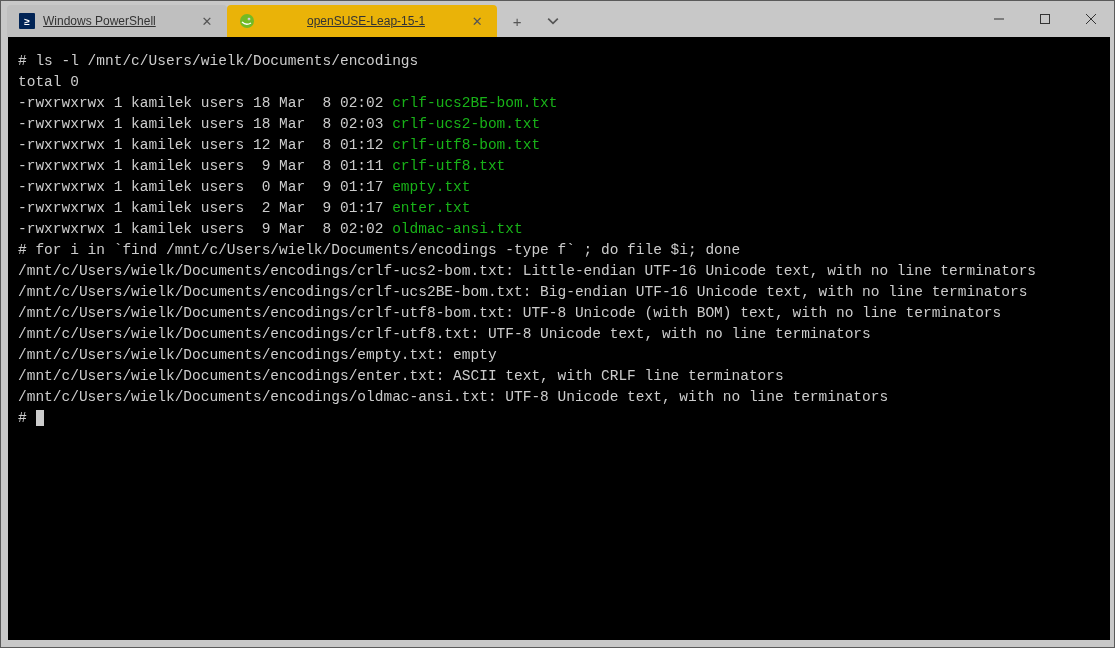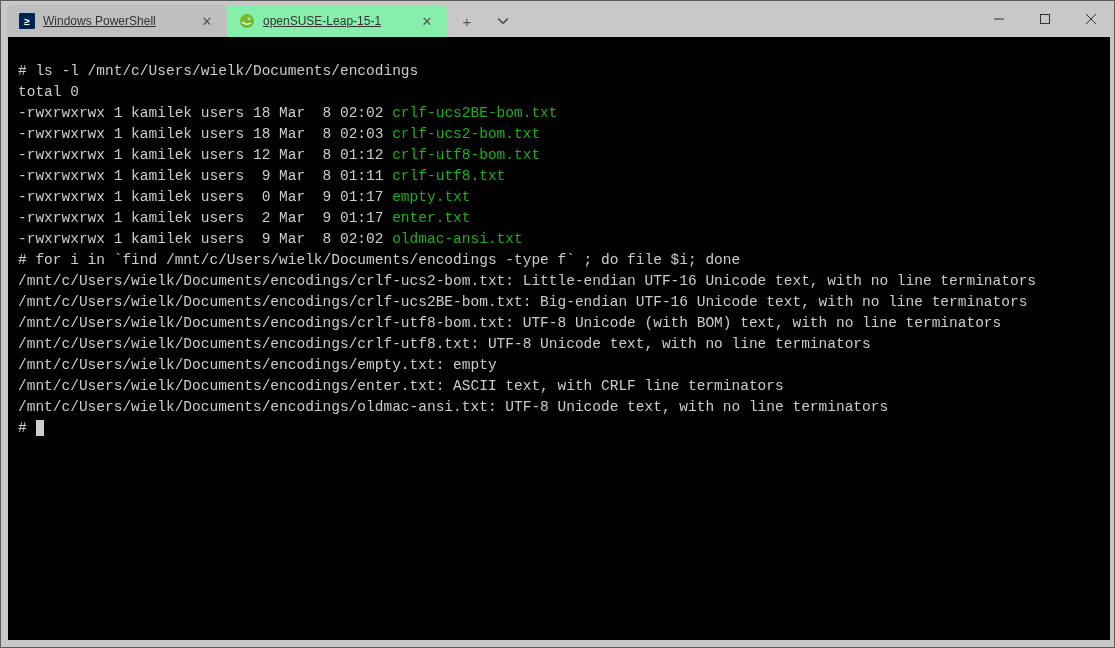--- a/index.html
+++ b/index.html
@@ -40,21 +40,22 @@
     border-top-left-radius: 4px;
     border-top-right-radius: 4px;
     position: relative;
   }
   
   .tab.inactive {
     background: #bfbfbf;
   }
   
   .tab.active {
-    background: #86efac;
+    background: #eab308;
+    gap: 44px;
   }
   
   .tab-icon {
     width: 16px;
     height: 16px;
     margin-right: 8px;
     display: inline-flex;
     align-items: center;
     justify-content: center;
   }
@@ -96,21 +97,21 @@
   }
   .window-controls .ctrl svg { width:10px; height:10px; }
   
   .terminal {
     flex: 1;
     background: #000000;
     color: #cccccc;
     font-family: "Consolas", "Courier New", monospace;
     font-size: 14.5px;
     line-height: 21px;
-    padding: 24px 10px;
+    padding: 14px 10px;
     white-space: pre;
     overflow: hidden;
     margin: 0 4px 7px 7px;
   }
   
   .green { color: #18b218; }
   .cursor {
     display:inline-block; width:8px; height:16px;
     background:#cccccc; vertical-align: text-bottom;
     margin-left:1px;

